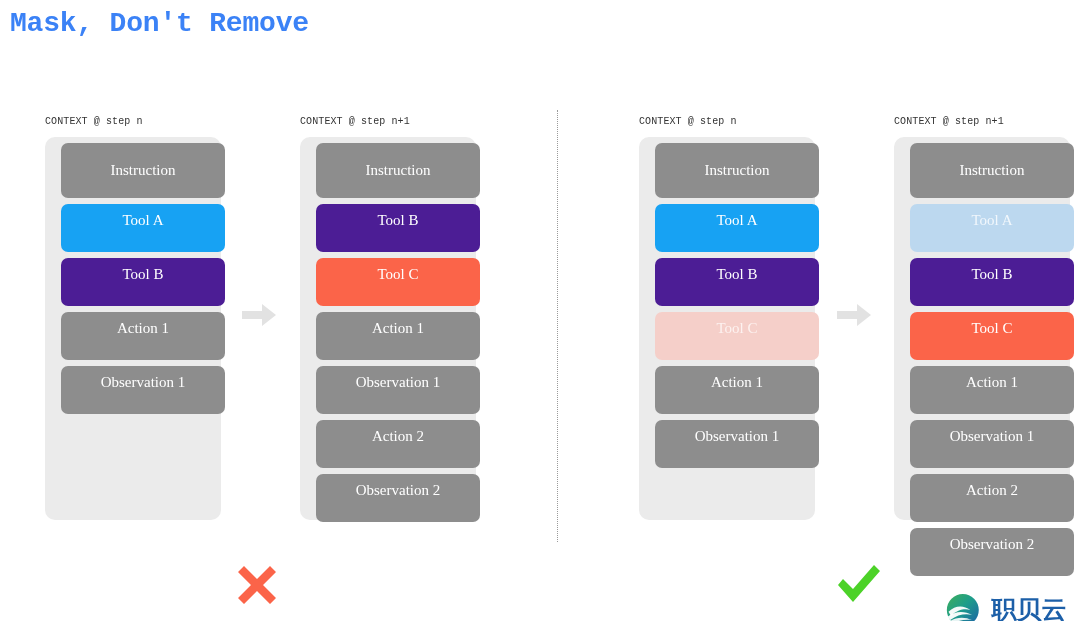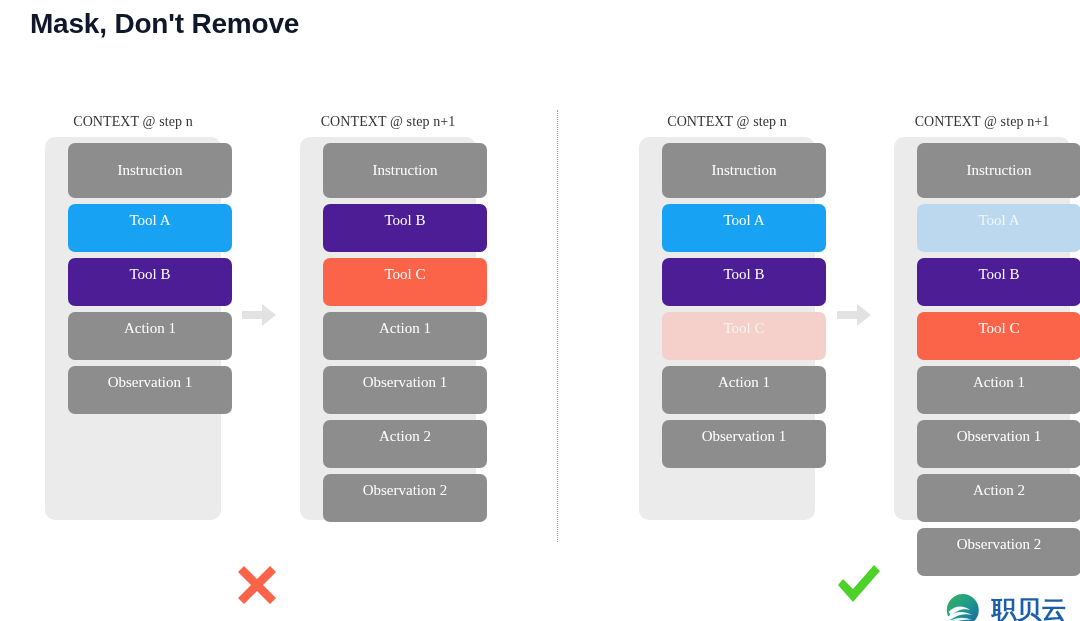--- a/index.html
+++ b/index.html
@@ -15,27 +15,26 @@
     overflow: hidden;
     font-family: "Liberation Sans", sans-serif;
     -webkit-font-smoothing: antialiased;
   }
 
   
   #page-title {
     position: absolute;
     left: 10px;
     top: 8px;
-    font-family: Liberation Sans, sans-serif;
+    font-family: Liberation Mono, monospace;
     font-weight: bold;
     font-size: 28px;
     letter-spacing: -0.2px;
-    color: #0f172a;
+    color: #3b82f6;
     white-space: nowrap;
-    margin-left: 20px;
   }
 
   
   #diagram {
     position: absolute;
     left: 0;
     top: 0;
     width: 1080px;
     height: 621px;
   }
@@ -50,34 +49,33 @@
     border-left: 1px dotted #9a9a9a;
   }
 
   
   .column {
     position: absolute;
     top: 112px;
     width: 176px;
   }
   .col-header {
-    font-family: Liberation Serif, serif;
-    font-size: 14px;
+    font-family: Liberation Mono, monospace;
+    font-size: 10px;
     color: #333333;
-    text-align: center;
     height: 20px;
     line-height: 20px;
     white-space: nowrap;
     letter-spacing: 0.1px;
   }
   .panel {
     margin-top: 5px;
     background: #ebebeb;
     border-radius: 10px;
-    padding: 6px 6px 6px 23px;
+    padding: 6px 6px 6px 16px;
     box-sizing: border-box;
     width: 176px;
     height: 383px;
   }
 
   
   .card {
     border-radius: 7px;
     box-sizing: border-box;
     width: 164px;

